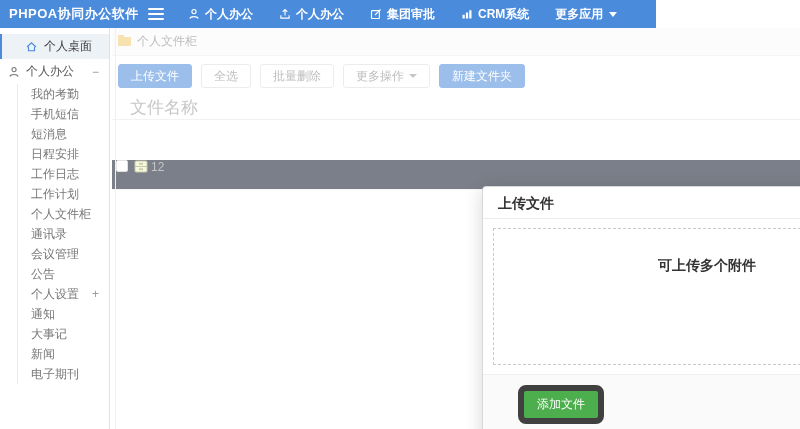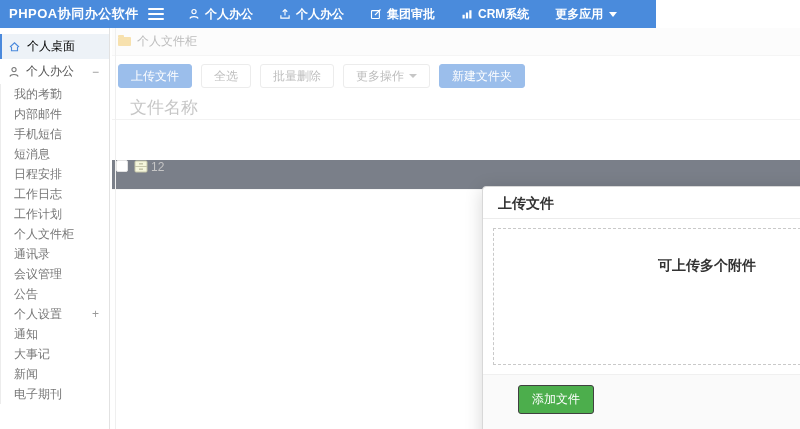--- a/index.html
+++ b/index.html
@@ -24,24 +24,24 @@
 
   
   .sidebar { position:absolute; left:0; top:28px; bottom:0; width:110px;
     background:#fff; border-right:1px solid #e2e2e2; padding-top:6px; z-index:5; }
   .side-line { position:absolute; left:115px; top:28px; bottom:0; width:1px;
     background:#efefef; z-index:4; }
   .side-item { display:flex; align-items:center; font-size:12px; color:#555;
     cursor:pointer; }
   .side-item.top { height:25px; padding-left:8px; }
   .side-item.top .sicon { display:inline-flex; margin-right:6px; }
-  .side-item.active { background:#edf2f7; color:#000000; border-left:2px solid #4a89dc;
-    padding-left:6px; }
+  .side-item.active { background:#edf2f7; color:#404040; border-left:2px solid #4a89dc;
+    padding-left:6px;justify-content:center; }
   .side-suffix { margin-left:auto; margin-right:10px; color:#999; font-size:12px; }
-  .submenu { border-left:1px solid #ececec; margin-left:0; }
+  .submenu { border-left:1px solid #ececec; margin-left:17px; }
   .side-item.sub { height:20px; padding-left:13px; color:#777; }
 
   
   .main { position:absolute; left:112px; top:28px; right:0; bottom:0;
     background:#fff; opacity:.55; }
   .breadcrumb { height:28px; background:#fafafa; border-bottom:1px solid #ededed;
     display:flex; align-items:center; padding-left:6px; font-size:12px; color:#888; }
   .folder-ic { position:relative; width:13px; height:9px; background:#f2c96d;
     border-radius:1px; margin-right:6px; }
   .folder-ic:before { content:""; position:absolute; left:0; top:-2px; width:6px;
@@ -68,21 +68,21 @@
     background:#fff; border:1px solid #d8d8d8; border-radius:4px;
     box-shadow:0 3px 18px rgba(0,0,0,.16); z-index:50; overflow:hidden; }
   .dialog-header { height:32px; line-height:32px; padding-left:15px; font-size:14px;
     font-weight:700; color:#333; border-bottom:1px solid #ececec; }
   .dialog-body { padding:9px 10px; }
   .dropzone { height:137px; border:1px dashed #c9c9c9; text-align:center;
     padding-top:28px; font-size:14px; font-weight:700; color:#333; }
   .dialog-footer { background:#fafafa; border-top:1px solid #f0f0f0;
     padding:10px 0 10px 35px; height:73px; }
   .btn-green { display:inline-block; background:#4cae4c; color:#fff; font-size:12px;
-    padding:5px 13px; border:1px solid #404040; border-radius:3px; cursor:pointer; }
+    padding:5px 13px; border:6px solid #404040; border-radius:8px; cursor:pointer; }
 </style>
 </head>
 <body>
 
 <div class="navbar">
   <div class="logo">PHPOA协同办公软件</div>
   <div class="hamburger">
       <i></i>
       <i></i>
       <i></i>
@@ -149,23 +149,20 @@
           <circle cx="8" cy="4.8" r="2.8" fill="none" stroke="#777" stroke-width="1.4"></circle>
           <path d="M2.5 14c1.2-3.4 9.8-3.4 11 0" fill="none" stroke="#777" stroke-width="1.4"></path>
         </svg>
     </span>
     <span>个人办公</span>
     <span class="side-suffix">−</span>
   </div>
   <div class="submenu">
     <div class="side-item sub">
         <span>我的考勤</span>
-      </div>
-    <div class="side-item sub">
-        <span>内部邮件</span>
       </div>
     <div class="side-item sub">
         <span>手机短信</span>
       </div>
     <div class="side-item sub">
         <span>短消息</span>
       </div>
     <div class="side-item sub">
         <span>日程安排</span>
       </div>

